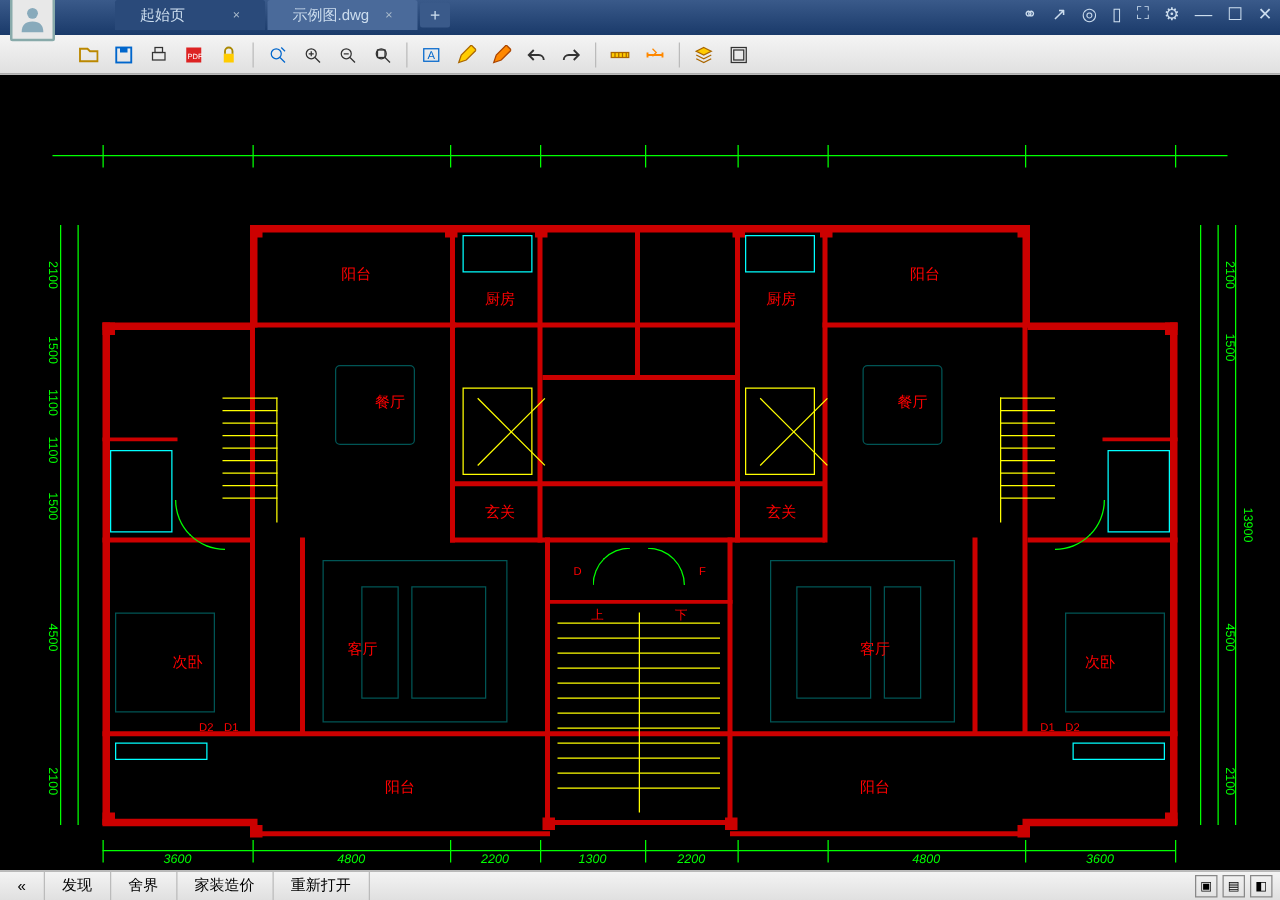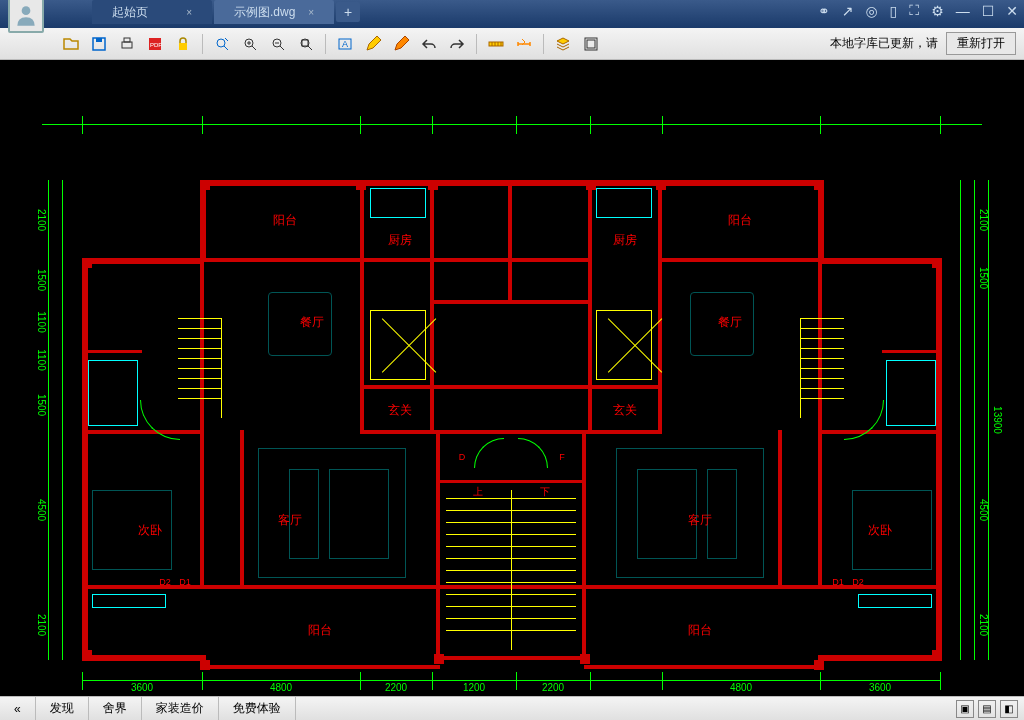--- a/index.html
+++ b/index.html
@@ -22,21 +22,21 @@
 .canvas{position:relative;height:636px;background:#000;overflow:hidden;}
 .statusbar{height:24px;background:linear-gradient(180deg,#f4f4f4,#e0e0e0);border-top:1px solid #bbb;display:flex;align-items:center;font-size:12px;}
 .sb-item{padding:0 14px;border-right:1px solid #bbb;cursor:pointer;height:100%;display:flex;align-items:center;}
 .sb-right{margin-left:auto;display:flex;gap:4px;padding-right:6px;}
 .sb-right span{width:18px;height:18px;border:1px solid #888;display:flex;align-items:center;justify-content:center;cursor:pointer;font-size:10px;}
 
 .plan{position:absolute;left:0;top:0;width:1024px;height:636px;}
 .wall{position:absolute;background:#c00;}
 .dim-line{position:absolute;background:#0f0;}
 .dim-tick{position:absolute;width:1px;height:18px;background:#0f0;}
-.dim-text{position:absolute;color:#0f0;font-size:10px;transform:translateX(-50%);}
+.dim-text{position:absolute;color:#0f0;font-size:10px;transform:translateX(-50%);font-style:italic;}
 .dim-text-v{position:absolute;color:#0f0;font-size:10px;writing-mode:vertical-rl;transform:translateY(-50%);}
 .room-label{position:absolute;color:#f00;font-size:12px;transform:translate(-50%,-50%);white-space:nowrap;}
 .elevator{position:absolute;border:1px solid #ff0;}
 .elevator::before,.elevator::after{content:"";position:absolute;background:#ff0;width:1px;height:100%;left:50%;}
 .elevator::before{transform:rotate(45deg);transform-origin:center;left:0;width:141%;top:50%;height:1px;}
 .elevator::after{transform:rotate(-45deg);transform-origin:center;left:0;width:141%;top:50%;height:1px;}
 .stairs{position:absolute;}
 .stair-step{position:absolute;height:1px;background:#ff0;width:100%;}
 .col{position:absolute;background:#c00;width:10px;height:10px;}
 .fixture{position:absolute;border:1px solid #0ff;}
@@ -179,24 +179,20 @@
         <path d="M8 2l6 3-6 3-6-3z" fill="#fc0" stroke="#a60"></path>
         <path d="M2 8l6 3 6-3M2 11l6 3 6-3" fill="none" stroke="#a60"></path>
       </svg>
     </div>
   <div class="tb-ico">
       <svg width="16" height="16">
         <rect x="2" y="2" width="12" height="12" fill="none" stroke="#333"></rect>
         <rect x="4" y="4" width="8" height="8" fill="none" stroke="#333"></rect>
       </svg>
     </div>
-  <div class="toolbar-right">
-    <span>本地字库已更新，请</span>
-    <button class="reopen-btn">重新打开</button>
-  </div>
 </div>
 
 <div class="canvas">
 <div class="plan">
 
 <div class="dim-line" style="left:42px;top:64px;width:940px;height:1px;"></div>
 
 <div class="dim-tick" style="left:82px;top:56px;"></div>
 <div class="dim-tick" style="left:202px;top:56px;"></div>
 <div class="dim-tick" style="left:360px;top:56px;"></div>
@@ -356,21 +352,21 @@
 <div class="dim-tick" style="left:360px;top:612px;"></div>
 <div class="dim-tick" style="left:432px;top:612px;"></div>
 <div class="dim-tick" style="left:516px;top:612px;"></div>
 <div class="dim-tick" style="left:590px;top:612px;"></div>
 <div class="dim-tick" style="left:662px;top:612px;"></div>
 <div class="dim-tick" style="left:820px;top:612px;"></div>
 <div class="dim-tick" style="left:940px;top:612px;"></div>
 <div class="dim-text" style="left:142px;top:622px;">3600</div>
 <div class="dim-text" style="left:281px;top:622px;">4800</div>
 <div class="dim-text" style="left:396px;top:622px;">2200</div>
-<div class="dim-text" style="left:474px;top:622px;">1200</div>
+<div class="dim-text" style="left:474px;top:622px;">1300</div>
 <div class="dim-text" style="left:553px;top:622px;">2200</div>
 <div class="dim-text" style="left:741px;top:622px;">4800</div>
 <div class="dim-text" style="left:880px;top:622px;">3600</div>
 
 <div class="dim-line" style="left:48px;top:120px;width:1px;height:480px;"></div>
 <div class="dim-line" style="left:62px;top:120px;width:1px;height:480px;"></div>
 <div class="dim-text-v" style="left:36px;top:160px;">2100</div>
 <div class="dim-text-v" style="left:36px;top:220px;">1500</div>
 <div class="dim-text-v" style="left:36px;top:262px;">1100</div>
 <div class="dim-text-v" style="left:36px;top:300px;">1100</div>
@@ -393,19 +389,19 @@
 <div style="position:absolute;left:518px;top:378px;width:30px;height:30px;border:1px solid #0f0;border-radius:0 100% 0 0;border-bottom:none;border-left:none;"></div>
 
 </div>
 </div>
 
 <div class="statusbar">
   <div class="sb-item">«</div>
   <div class="sb-item">发现</div>
   <div class="sb-item">舍界</div>
   <div class="sb-item">家装造价</div>
-  <div class="sb-item">免费体验</div>
+  <div class="sb-item">重新打开</div>
   <div class="sb-right">
     <span>▣</span>
     <span>▤</span>
     <span>◧</span>
   </div>
 </div>
 
 </body></html>

